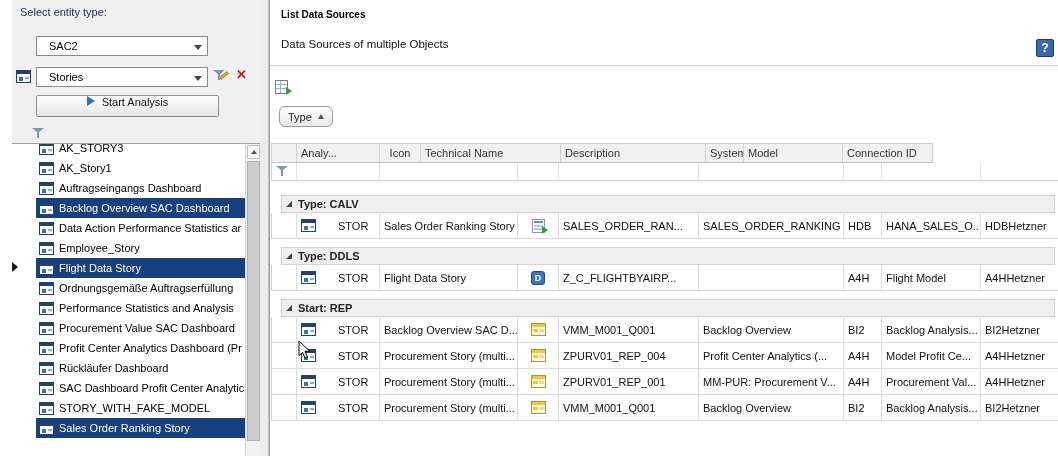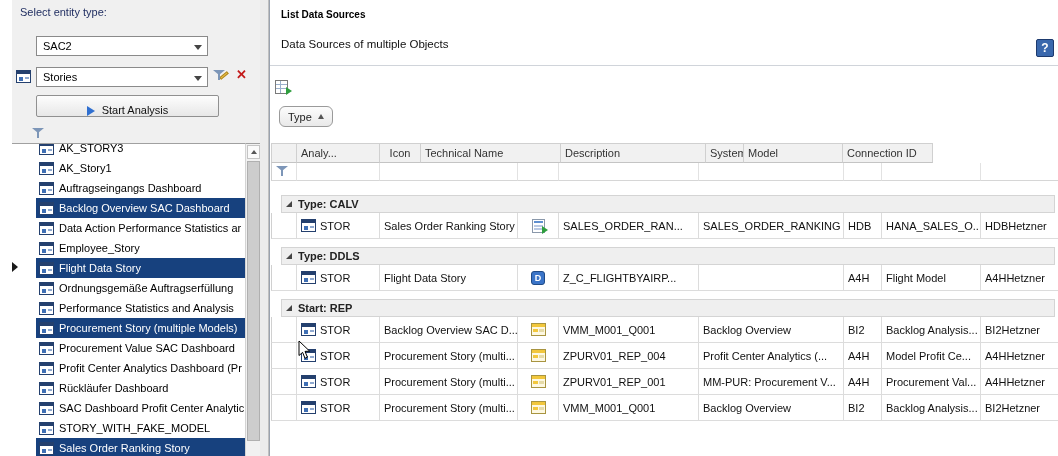--- a/index.html
+++ b/index.html
@@ -3,25 +3,25 @@
 <meta charset="utf-8">
 <style>
   *{margin:0;padding:0;box-sizing:border-box}
   html,body{overflow:hidden}
   body{width:1058px;height:456px;font-family:"Liberation Sans",sans-serif;font-size:11px;color:#1a1a1a;background:#fff;position:relative}
   .app{position:absolute;left:12px;top:0;width:1058px;height:456px}
 
   
   .left-panel{position:absolute;left:0;top:0;width:248px;height:456px;background:#f0f0f0}
   .lbl-entity{position:absolute;left:8px;top:6px;color:#1c2a5e}
-  .combo{position:absolute;left:24px;width:172px;height:20px;background:#fff;border:1px solid #8a8a8a;display:flex;align-items:center;padding-left:6px;color:#000}
+  .combo{position:absolute;left:24px;width:172px;height:20px;background:#fff;border:1px solid #8a8a8a;display:flex;align-items:center;padding-left:12px;color:#000}
   .combo .arrow{position:absolute;right:5px;top:8px;width:0;height:0;border-left:4px solid transparent;border-right:4px solid transparent;border-top:5px solid #444}
   #combo-entity{top:36px}
   #combo-object{top:67px}
-  .start-btn{position:absolute;left:24px;top:95px;width:183px;height:22px;border:1px solid #909090;background:linear-gradient(#fdfdfd,#e7e7e7);display:flex;align-items:flex-end;justify-content:center;gap:7px;border-radius:2px;color:#111}
+  .start-btn{position:absolute;left:24px;top:95px;width:183px;height:22px;border:1px solid #909090;background:linear-gradient(#fdfdfd,#e7e7e7);display:flex;align-items:flex-start;justify-content:center;gap:7px;border-radius:2px;color:#111}
   .play-ic{width:0;height:0;border-top:5px solid transparent;border-bottom:5px solid transparent;border-left:8px solid #2f6fd0}
   .clear-x{position:absolute;left:224px;top:67px;color:#c41a1a;font-weight:bold;font-size:13px;line-height:16px}
   .icon-abs{position:absolute}
 
   .story-ic{width:15px;height:13px;flex:0 0 15px;border:1px solid #24406e;background:
     linear-gradient(#24406e,#24406e) 0 0/15px 3px no-repeat,
     linear-gradient(#3f6fb4,#3f6fb4) 2px 6px/4px 4px no-repeat,
     linear-gradient(#8fa9d0,#8fa9d0) 8px 6px/4px 2px no-repeat,
     #fff}
 
@@ -66,21 +66,21 @@
   .cell{border-right:1px solid #dcdcdc;border-bottom:1px solid #dcdcdc;display:flex;align-items:center;padding-left:4px;overflow:hidden;white-space:nowrap;background:#fff;color:#111}
   .grow .cell:first-child{border-left:1px solid #d0d0d0}
   .hcell{background:#f1f1f1;border-right:1px solid #d0d0d0;border-bottom:1px solid #c4c4c4;border-top:1px solid #d0d0d0;color:#333}
   .fcell{border-right:1px solid #e2e2e2;border-bottom:1px solid #d6d6d6}
   .c0{width:26px}.c1{width:83px}.c2{width:138px}.c3{width:41px;justify-content:center;padding-left:0}
   .c4{width:140px}.c5{width:145px}.c6{width:38px}.c7{width:99px}.c8{width:90px}
   .hrow{height:20px}.frow{height:18px}.trow{height:26px}
   .gap14{height:14px}.gap8{height:8px}
   .group-row{height:18px;margin-left:10px;width:774px;background:#efefef;border:1px solid #d4d4d4;display:flex;align-items:center;gap:6px;padding-left:4px;font-weight:bold;color:#222}
   .exp{width:0;height:0;border-left:6px solid transparent;border-bottom:6px solid #444}
-  .stor-wrap{display:flex;align-items:flex-end;gap:4px}
+  .stor-wrap{display:flex;align-items:flex-end;gap:22px}
 
   .calc-ic{position:relative;width:13px;height:14px;border:1px solid #8a98aa;background:
     linear-gradient(#5f8fd0,#5f8fd0) 1px 1px/9px 2px no-repeat,
     linear-gradient(#b9c9e4,#b9c9e4) 1px 5px/9px 2px no-repeat,
     linear-gradient(#b9c9e4,#b9c9e4) 1px 8px/9px 2px no-repeat,
     #fff}
   .calc-ic::after{content:"";position:absolute;right:-4px;bottom:-2px;border-top:4px solid transparent;border-bottom:4px solid transparent;border-left:6px solid #2e9e3e}
   .cds-ic{width:14px;height:14px;border-radius:3px;background:#3a74c8;border:1px solid #1e4a86;color:#fff;font-weight:bold;font-size:9px;display:flex;align-items:center;justify-content:center}
   .query-ic{width:15px;height:13px;border:1px solid #a89440;background:
     linear-gradient(#f2c73c,#f2c73c) 0 0/13px 3px no-repeat,
@@ -149,24 +149,20 @@
             <span>Flight Data Story</span>
           </div>
         <div class="lrow">
             <span class="story-ic"></span>
             <span>Ordnungsgemäße Auftragserfüllung</span>
           </div>
         <div class="lrow">
             <span class="story-ic"></span>
             <span>Performance Statistics and Analysis</span>
           </div>
-        <div class="lrow sel">
-            <span class="story-ic"></span>
-            <span>Procurement Story (multiple Models)</span>
-          </div>
         <div class="lrow">
             <span class="story-ic"></span>
             <span>Procurement Value SAC Dashboard</span>
           </div>
         <div class="lrow">
             <span class="story-ic"></span>
             <span>Profit Center Analytics Dashboard (Pr</span>
           </div>
         <div class="lrow">
             <span class="story-ic"></span>

